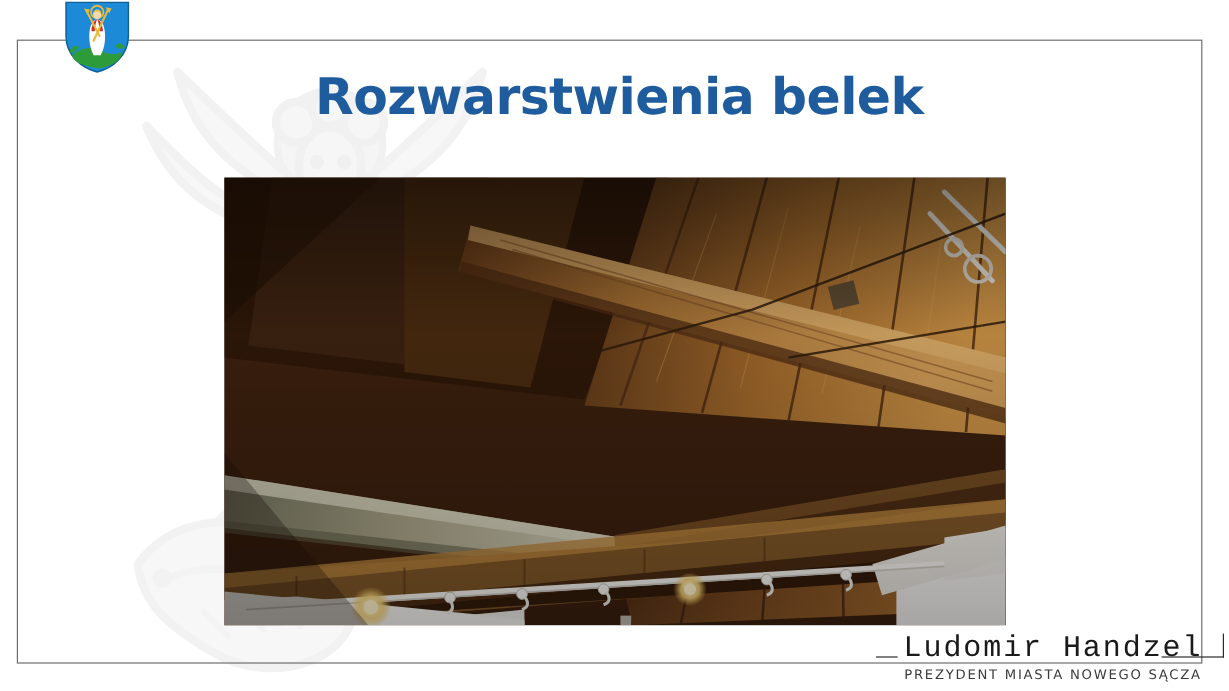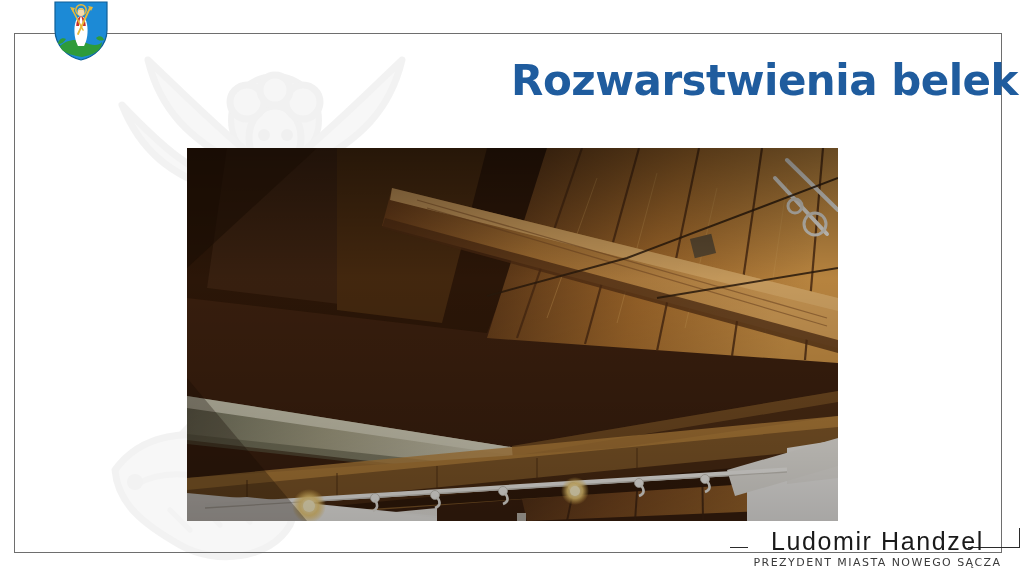--- a/index.html
+++ b/index.html
@@ -56,21 +56,21 @@
     height: 62px;
     z-index: 4;
   }
 
   
   #title {
     position: absolute;
     left: 14px;
     top: 58px;
     width: 1004px;
-    text-align: right;
+    text-align: center;
     z-index: 5;
   }
   #title .title-text {
     display: inline-block;
     color: #1F5C9E;
     font-size: 42px;
     font-weight: bold;
     letter-spacing: -0.5px;
     line-height: 1.1;
     font-family: "DejaVu Sans", sans-serif;
@@ -98,21 +98,21 @@
     height: 46px;
     z-index: 6;
     text-align: center;
   }
   #sig-name {
     position: relative;
     display: block;
     color: #1a1a1a;
     font-size: 25px;
     letter-spacing: 1.6px;
-    font-family: Liberation Sans, sans-serif;
+    font-family: Liberation Mono, monospace;
     line-height: 1.05;
     white-space: nowrap;
   }
   #sig-role {
     display: block;
     color: #3a3a3a;
     font-size: 11px;
     letter-spacing: 1.45px;
     font-family: "DejaVu Sans", sans-serif;
     margin-top: 2px;

